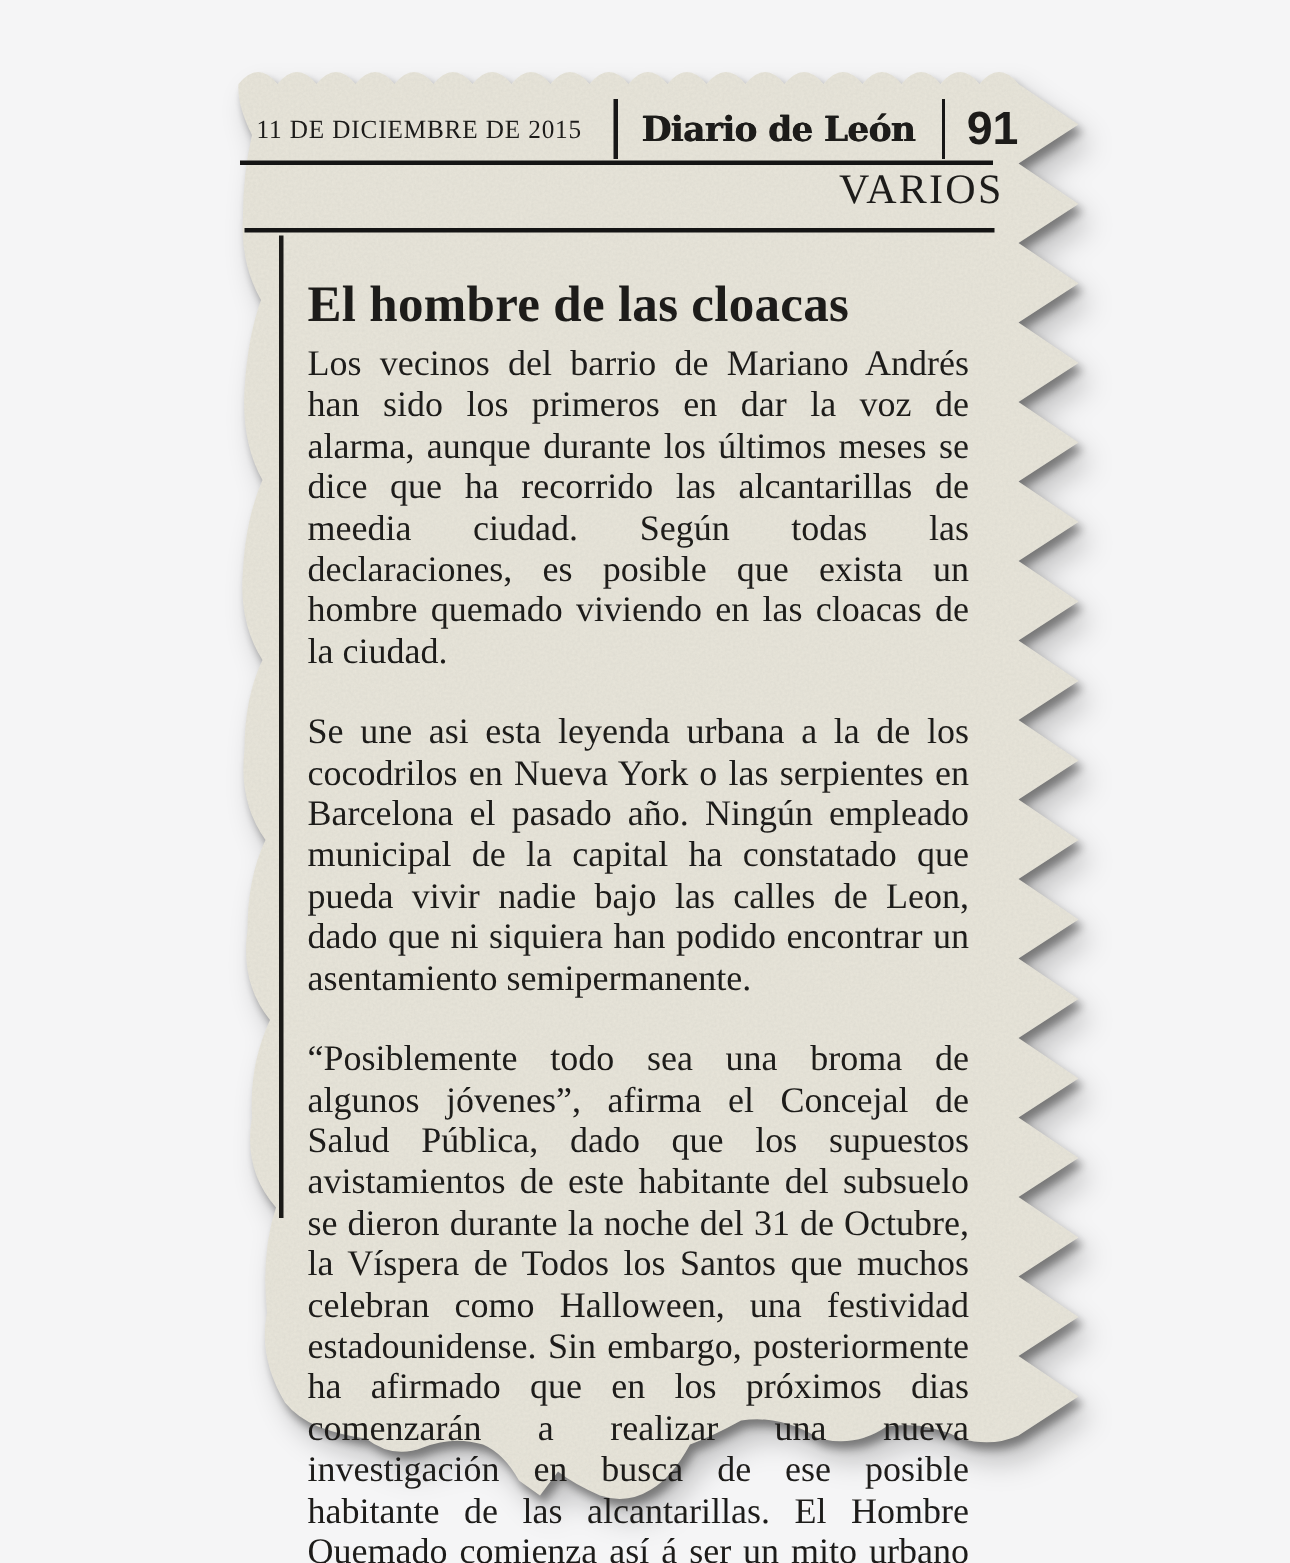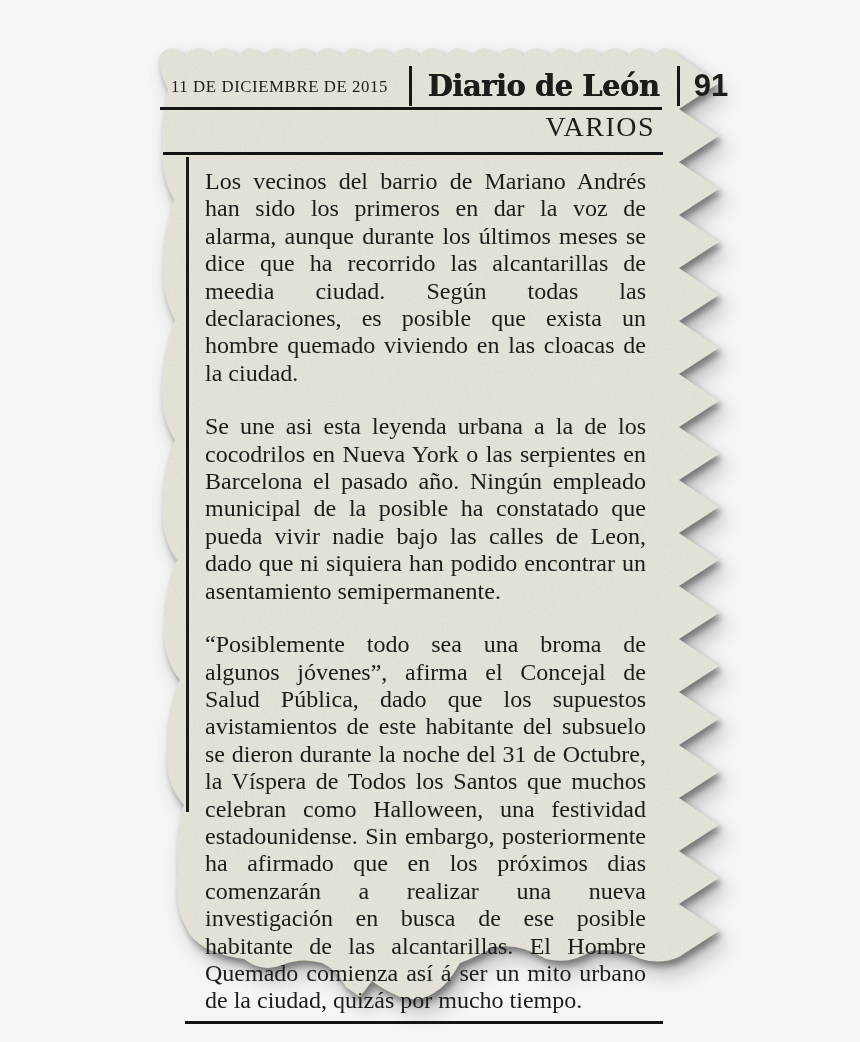--- a/index.html
+++ b/index.html
@@ -24,32 +24,32 @@
   }
   .date-text{
     font-size:17.5px;letter-spacing:.6px;white-space:nowrap;
     transform:scaleX(.96);transform-origin:left center;
   }
   .vbar{width:2.5px;height:40px;background:#171717;}
   .vbar.b1{margin-left:12px;margin-right:16px;}
   .vbar.b2{margin-left:18px;margin-right:14px;}
   .masthead{
     font-family:"DejaVu Serif","Liberation Serif",serif;
-    font-weight:700;font-size:29px;letter-spacing:-.5px;white-space:nowrap;
+    font-weight:700;font-size:23px;letter-spacing:-.5px;white-space:nowrap;
     text-shadow:0.4px 0 0 #1d1c1a;
   }
   .pagenum{
     font-family:"Liberation Sans","DejaVu Sans",sans-serif;
     font-weight:700;font-size:31px;
   }
   .hrule{position:absolute;background:#141414;height:3px;}
   .rule-1{left:160px;top:107px;width:502px;}
   .rule-2{left:163px;top:152px;width:500px;}
   .section-row{
-    position:absolute;left:158px;top:111px;width:497px;
+    position:absolute;left:172px;top:111px;width:497px;
     text-align:right;font-size:28px;letter-spacing:1.5px;
   }
   .col-rule{
     position:absolute;left:186px;top:157px;width:2.5px;height:655px;
     background:#1a1a18;
   }
   .article{
     position:absolute;left:205px;top:168px;width:441px;
   }
   .headline{
@@ -112,19 +112,20 @@
 
   <div class="hrule rule-1"></div>
 
   <div class="section-row">VARIOS</div>
 
   <div class="hrule rule-2"></div>
 
   <div class="col-rule"></div>
 
   <div class="article">
+    <h1 class="headline">El hombre de las cloacas</h1>
     <p>Los vecinos del barrio de Mariano Andrés han sido los primeros en dar la voz de alarma, aunque durante los últimos meses se dice que ha recorrido las alcantarillas de meedia ciudad. Según todas las declaraciones, es posible que exista un hombre quemado viviendo en las cloacas de la ciudad.</p>
-    <p>Se une asi esta leyenda urbana a la de los cocodrilos en Nueva York o las serpientes en Barcelona el pasado año. Ningún empleado municipal de la posible ha constatado que pueda vivir nadie bajo las calles de Leon, dado que ni siquiera han podido encontrar un asentamiento semipermanente.</p>
+    <p>Se une asi esta leyenda urbana a la de los cocodrilos en Nueva York o las serpientes en Barcelona el pasado año. Ningún empleado municipal de la capital ha constatado que pueda vivir nadie bajo las calles de Leon, dado que ni siquiera han podido encontrar un asentamiento semipermanente.</p>
     <p>“Posiblemente todo sea una broma de algunos jóvenes”, afirma el Concejal de Salud Pública, dado que los supuestos avistamientos de este habitante del subsuelo se dieron durante la noche del 31 de Octubre, la Víspera de Todos los Santos que muchos celebran como Halloween, una festividad estadounidense. Sin embargo, posteriormente ha afirmado que en los próximos dias comenzarán a realizar una nueva investigación en busca de ese posible habitante de las alcantarillas. El Hombre Quemado comienza así á ser un mito urbano de la ciudad, quizás por mucho tiempo.</p>
     <span class="end-rule"></span>
   </div>
 
 </div>
 
 </body></html>

